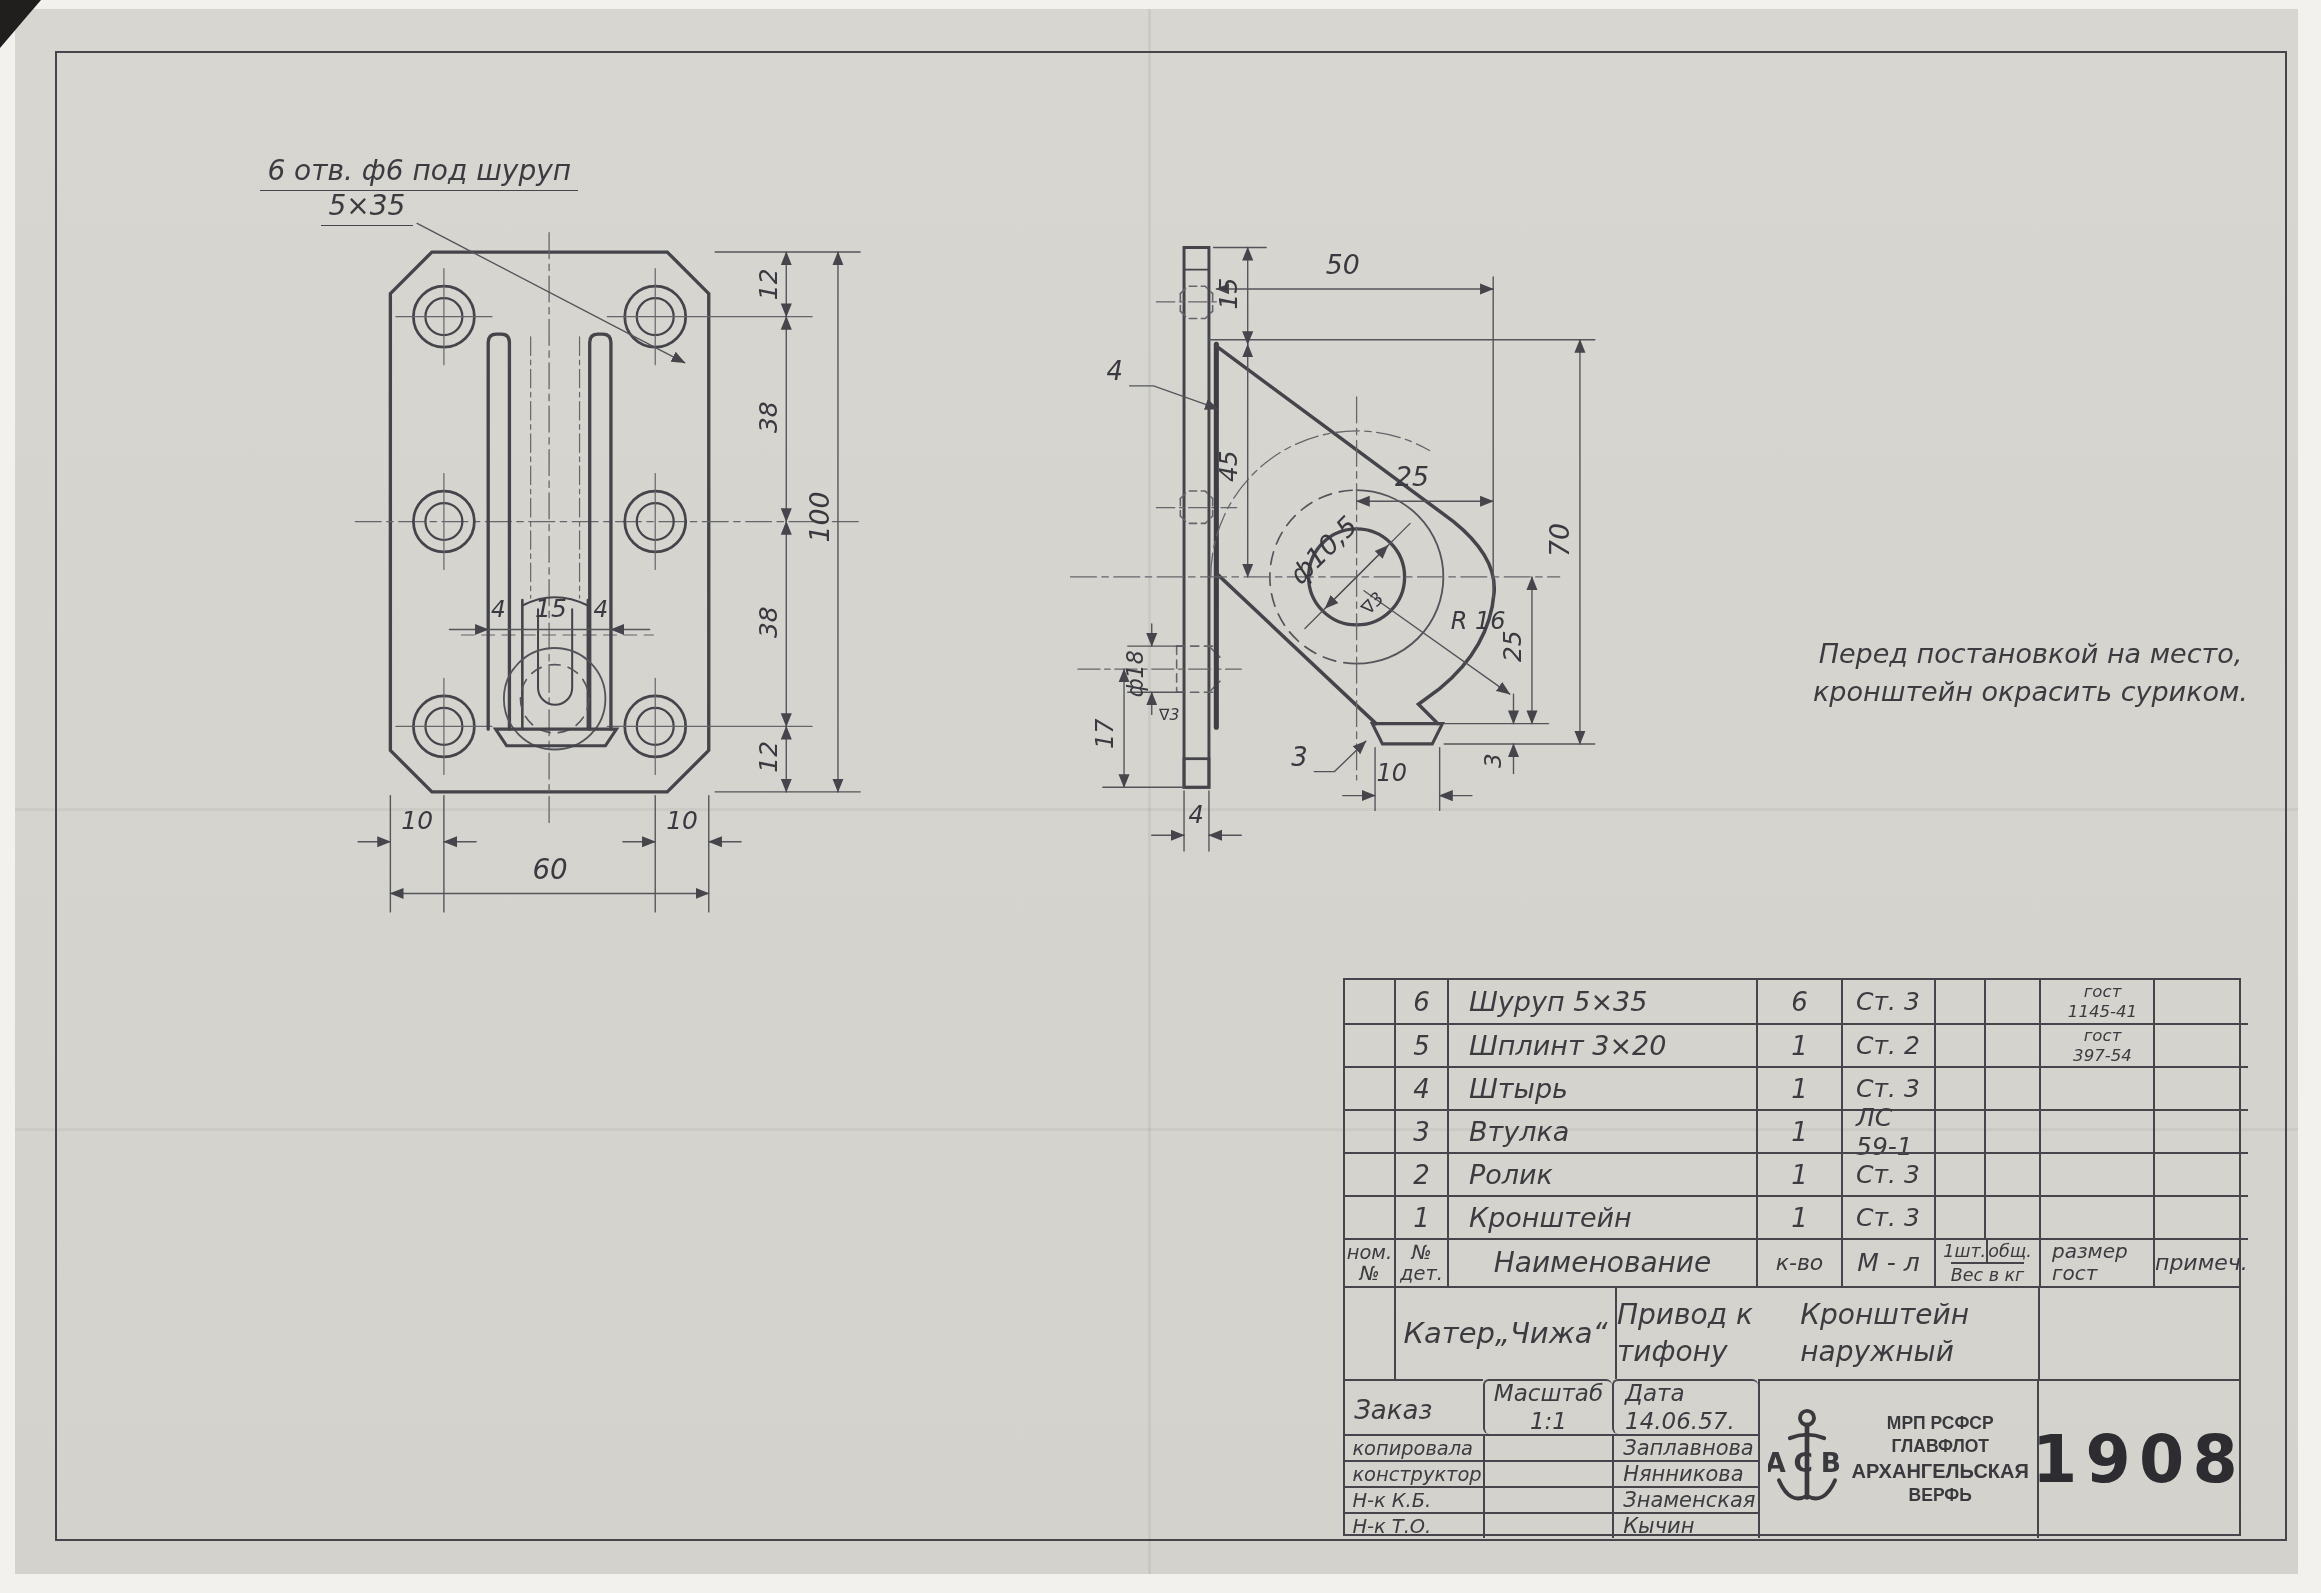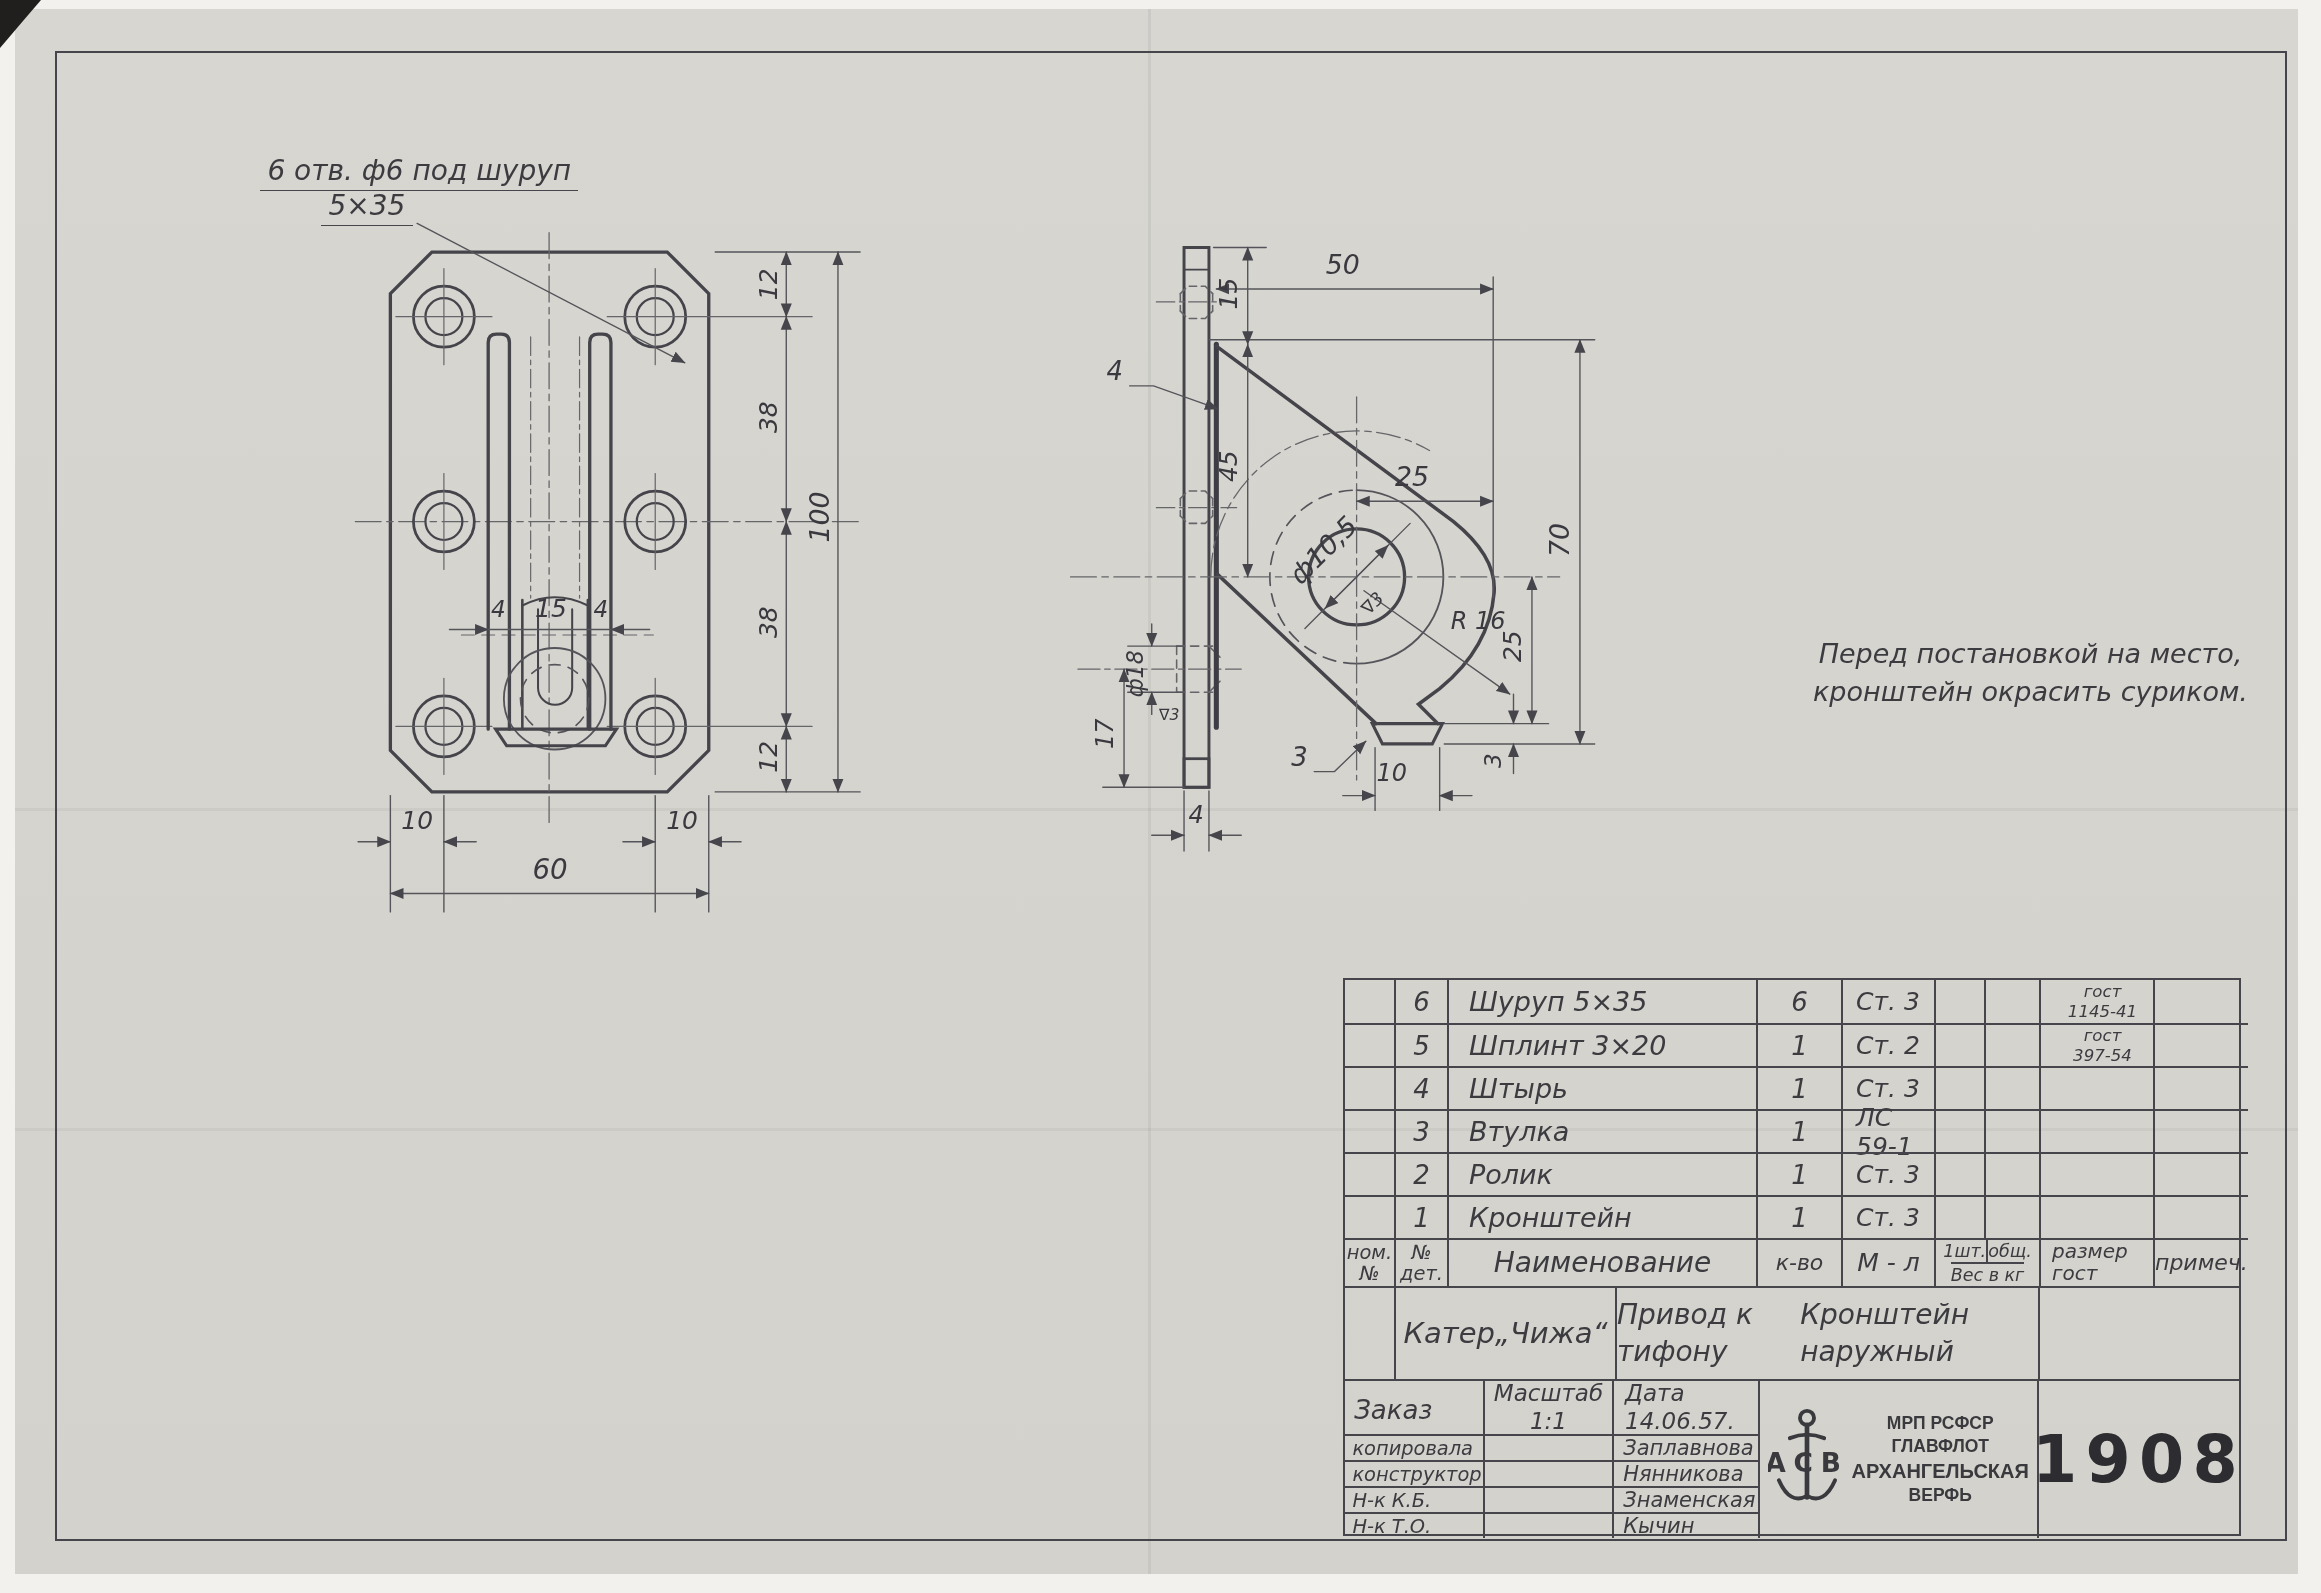--- a/index.html
+++ b/index.html
@@ -47,21 +47,21 @@
         font-style:italic;line-height:1.3;}
   .trow>div:first-child{border-left:none;}
   .boat{font-size:29px;}
   .ttl{font-size:28px;}
   .bb{display:grid;grid-template-columns:138px 129px 146px 279px 1fr;
       grid-template-rows:55px 26px 26px 26px 26px;height:159px;}
   .bb>div{border-left:2.3px solid #46454b;border-top:2.3px solid #46454b;box-sizing:border-box;
       display:flex;align-items:center;font-style:italic;overflow:hidden;}
   .bb>div.c1{border-left:none;}
   .order{padding-left:9.2px;font-size:26px;align-items:flex-start;padding-top:5.5px;}
-  .twolab{flex-direction:column;justify-content:center;font-size:23px;line-height:1.2;}
+  .twolab{flex-direction:column;justify-content:center;font-size:23px;line-height:1.2;border-radius:6px;}
   .role{padding-left:7.4px;font-size:19.4px;}
   .pname{padding-left:9.2px;font-size:21px;}
   .logo-cell{grid-column:4;grid-row:1/6;justify-content:center;gap:5.5px;}
   .num-cell{grid-column:5;grid-row:1/6;justify-content:center;}
   .bignum{font-style:normal;font-weight:bold;font-size:65px;letter-spacing:8.3px;
           color:#2d2c30;font-family:"DejaVu Sans",sans-serif;}
   .org{font-style:normal;font-weight:bold;text-align:center;font-size:17.5px;line-height:1.3;
        font-family:"Liberation Sans",sans-serif;color:#3a393d;}
   .org .big{font-size:20px;}
 </style>

